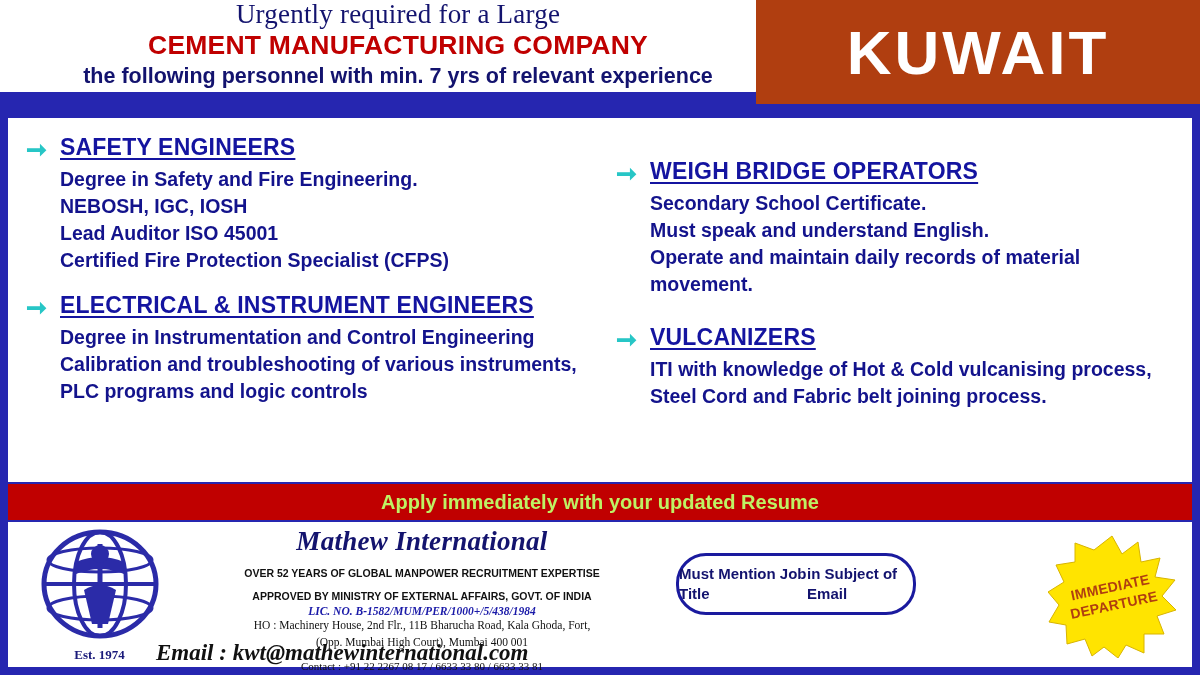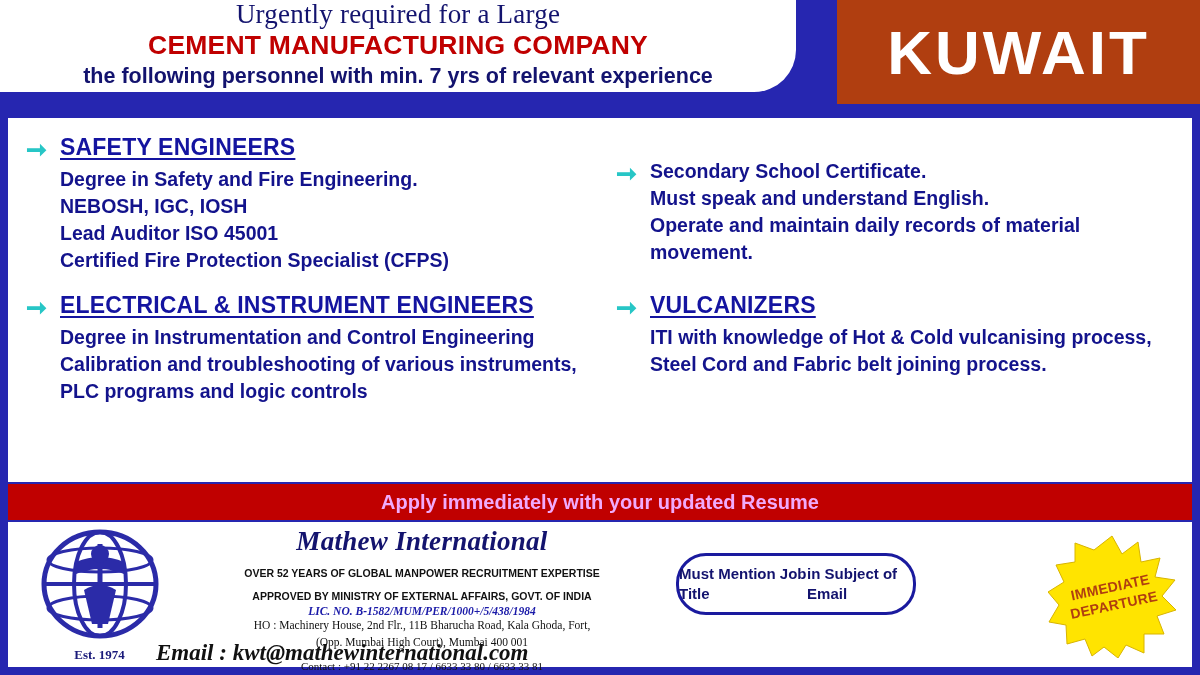--- a/index.html
+++ b/index.html
@@ -46,21 +46,21 @@
   }
   .hl-line3 {
     font-size: 21.5px;
     font-weight: bold;
     color: #13136e;
     line-height: 1.2;
     margin-top: 3px;
   }
   .header-right {
     position: absolute; right: 0; top: 0;
-    width: 363px; height: 104px;
+    width: 444px; height: 104px;
     background: #b03e10;
     display: flex; align-items: center; justify-content: center;
   }
   .kuwait {
     font-size: 62px;
     font-weight: bold;
     color: #ffffff;
     letter-spacing: 3px;
   }
 
@@ -107,21 +107,21 @@
 
   
   .apply-bar {
     position: absolute;
     left: 8px; top: 484px;
     width: 1184px; height: 36px;
     background: #c00000;
     display: flex; align-items: center; justify-content: center;
   }
   .apply-bar span {
-    font-size: 20px; font-weight: bold; color: #f0abfc;
+    font-size: 20px; font-weight: bold; color: #bef264;
   }
 
   
   .footer {
     position: absolute;
     left: 8px; top: 522px;
     width: 1184px; height: 145px;
     background: #ffffff;
   }
 
@@ -245,20 +245,21 @@
         </div>
       </div>
 
     </div>
 
     <div class="col col-right">
 
       <div class="job">
         <div class="arrow">➞</div>
         <div class="job-body">
+          <div class="job-title">WEIGH BRIDGE OPERATORS</div>
           <div class="job-line">Secondary School Certificate.</div>
           <div class="job-line">Must speak and understand English.</div>
           <div class="job-line">Operate and maintain daily records of material movement.</div>
         </div>
       </div>
 
       <div class="job" style="margin-top:26px;">
         <div class="arrow">➞</div>
         <div class="job-body">
           <div class="job-title">VULCANIZERS</div>

